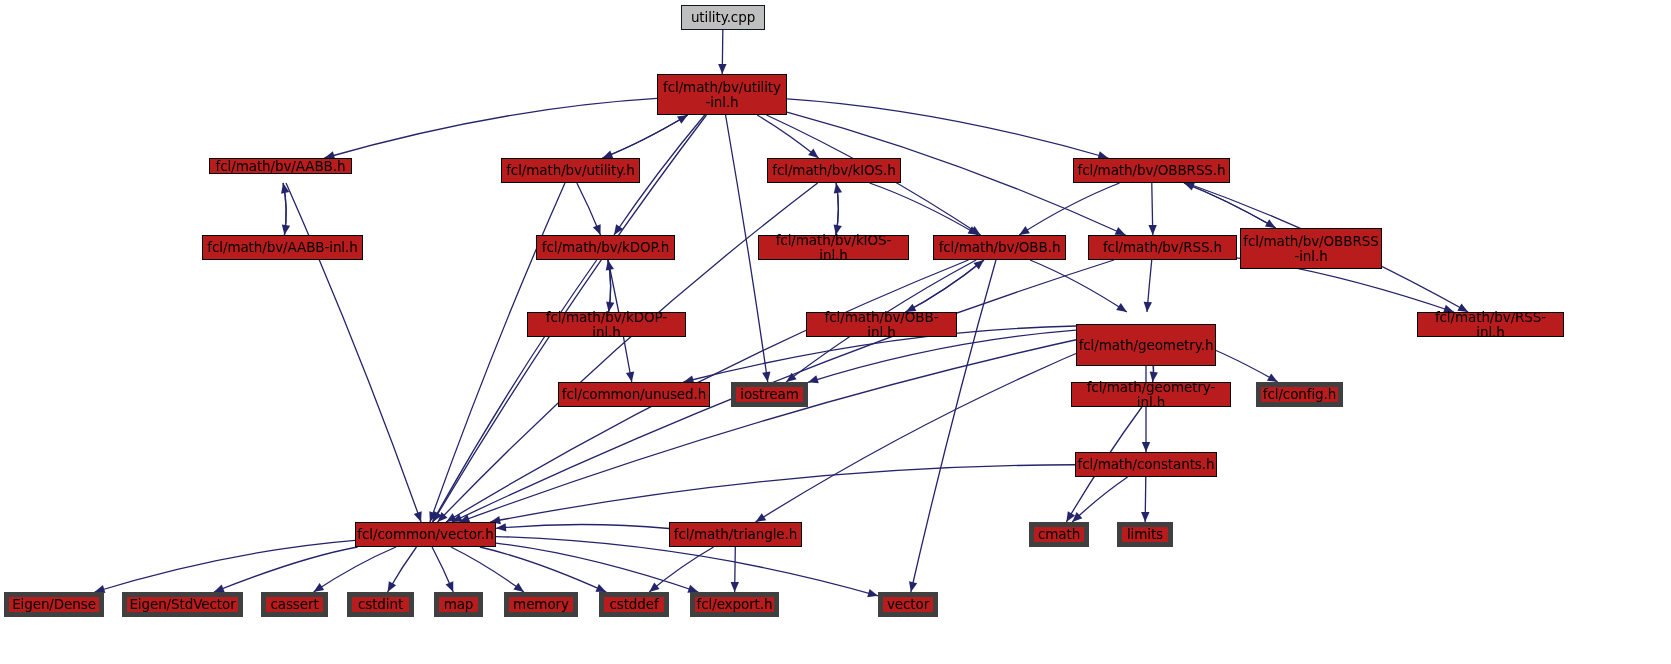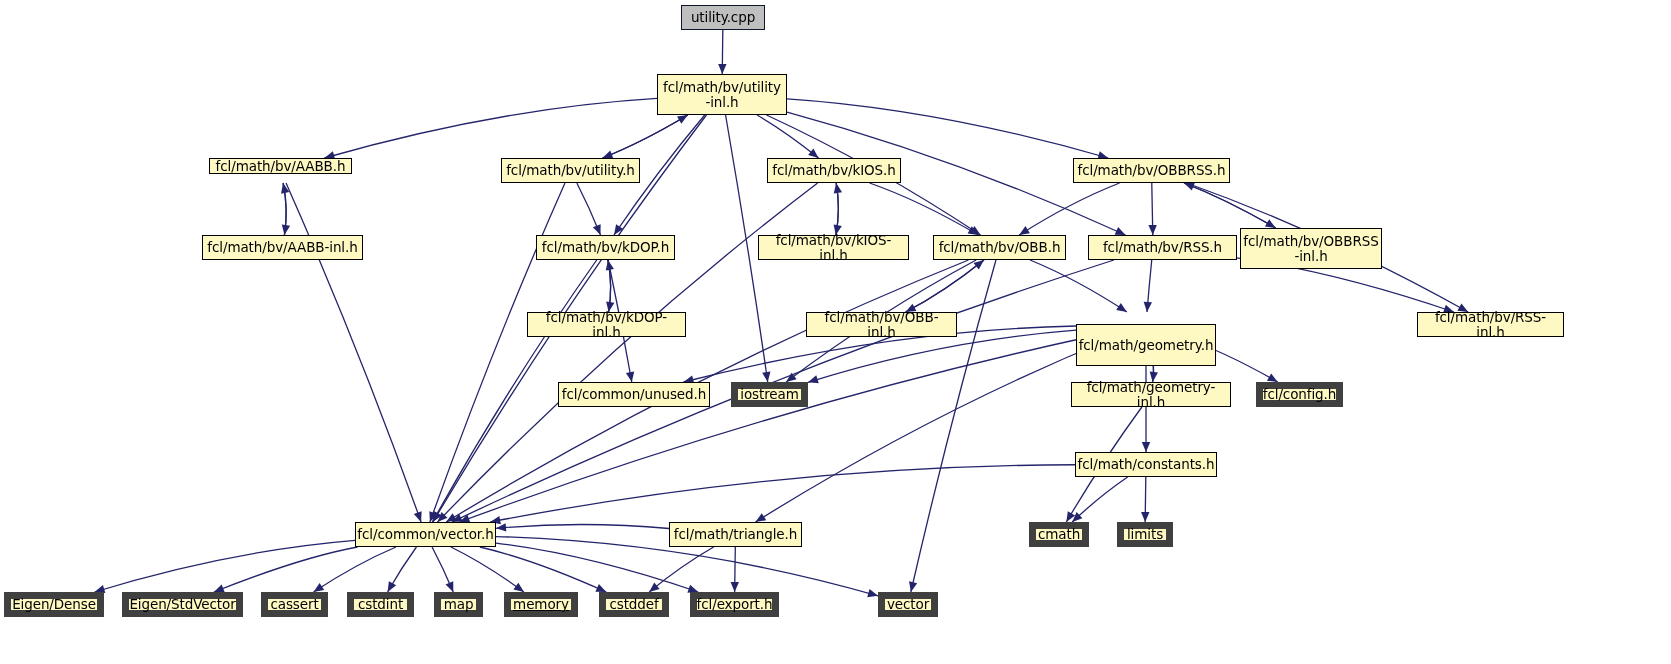--- a/index.html
+++ b/index.html
@@ -31,34 +31,34 @@
     width: 1671px;
     height: 664px;
   }
   .gnode {
     position: absolute;
     box-sizing: border-box;
     display: flex;
     align-items: center;
     justify-content: center;
     text-align: center;
-    background: #fef9c3;
+    background: #b91c1c;
     border: 1px solid #000000;
     color: #000000;
     font-size: 13.5px;
     line-height: 1.08;
     white-space: pre-line;
     letter-spacing: -0.1px;
   }
   .gnode.root {
     background: #bfbfbf;
     border: 1px solid #0f172a;
   }
   .gnode.sys {
-    border: 7px solid #404040;
+    border: 5px solid #404040;
   }
   .gnode .lbl {
     display: block;
     padding: 0 4px;
   }
 </style>
 </head>
 <body>
 
 <div id="graph-root">
@@ -214,18 +214,18 @@
       <div class="gnode" style="left: 1075px; top: 452px; width: 142px; height: 25px;"><span class="lbl">fcl/math/constants.h</span></div>
       <div class="gnode sys" style="left: 1029px; top: 522px; width: 60px; height: 25px;"><span class="lbl">cmath</span></div>
       <div class="gnode sys" style="left: 1117px; top: 522px; width: 56px; height: 25px;"><span class="lbl">limits</span></div>
       <div class="gnode" style="left: 355px; top: 522px; width: 141px; height: 25px;"><span class="lbl">fcl/common/vector.h</span></div>
       <div class="gnode" style="left: 669px; top: 522px; width: 133px; height: 25px;"><span class="lbl">fcl/math/triangle.h</span></div>
       <div class="gnode sys" style="left: 4px; top: 592px; width: 100px; height: 25px;"><span class="lbl">Eigen/Dense</span></div>
       <div class="gnode sys" style="left: 122px; top: 592px; width: 121px; height: 25px;"><span class="lbl">Eigen/StdVector</span></div>
       <div class="gnode sys" style="left: 261px; top: 592px; width: 67px; height: 25px;"><span class="lbl">cassert</span></div>
       <div class="gnode sys" style="left: 347px; top: 592px; width: 67px; height: 25px;"><span class="lbl">cstdint</span></div>
       <div class="gnode sys" style="left: 434px; top: 592px; width: 49px; height: 25px;"><span class="lbl">map</span></div>
-      <div class="gnode sys" style="left: 504px; top: 592px; width: 74px; height: 25px; text-decoration: underline;"><span class="lbl">memory</span></div>
+      <div class="gnode sys" style="left: 504px; top: 592px; width: 74px; height: 25px;"><span class="lbl">memory</span></div>
       <div class="gnode sys" style="left: 599px; top: 592px; width: 70px; height: 25px;"><span class="lbl">cstddef</span></div>
       <div class="gnode sys" style="left: 690px; top: 592px; width: 89px; height: 25px;"><span class="lbl">fcl/export.h</span></div>
       <div class="gnode sys" style="left: 878px; top: 592px; width: 60px; height: 25px;"><span class="lbl">vector</span></div>
     </div>
 </div>
 
 </body></html>

